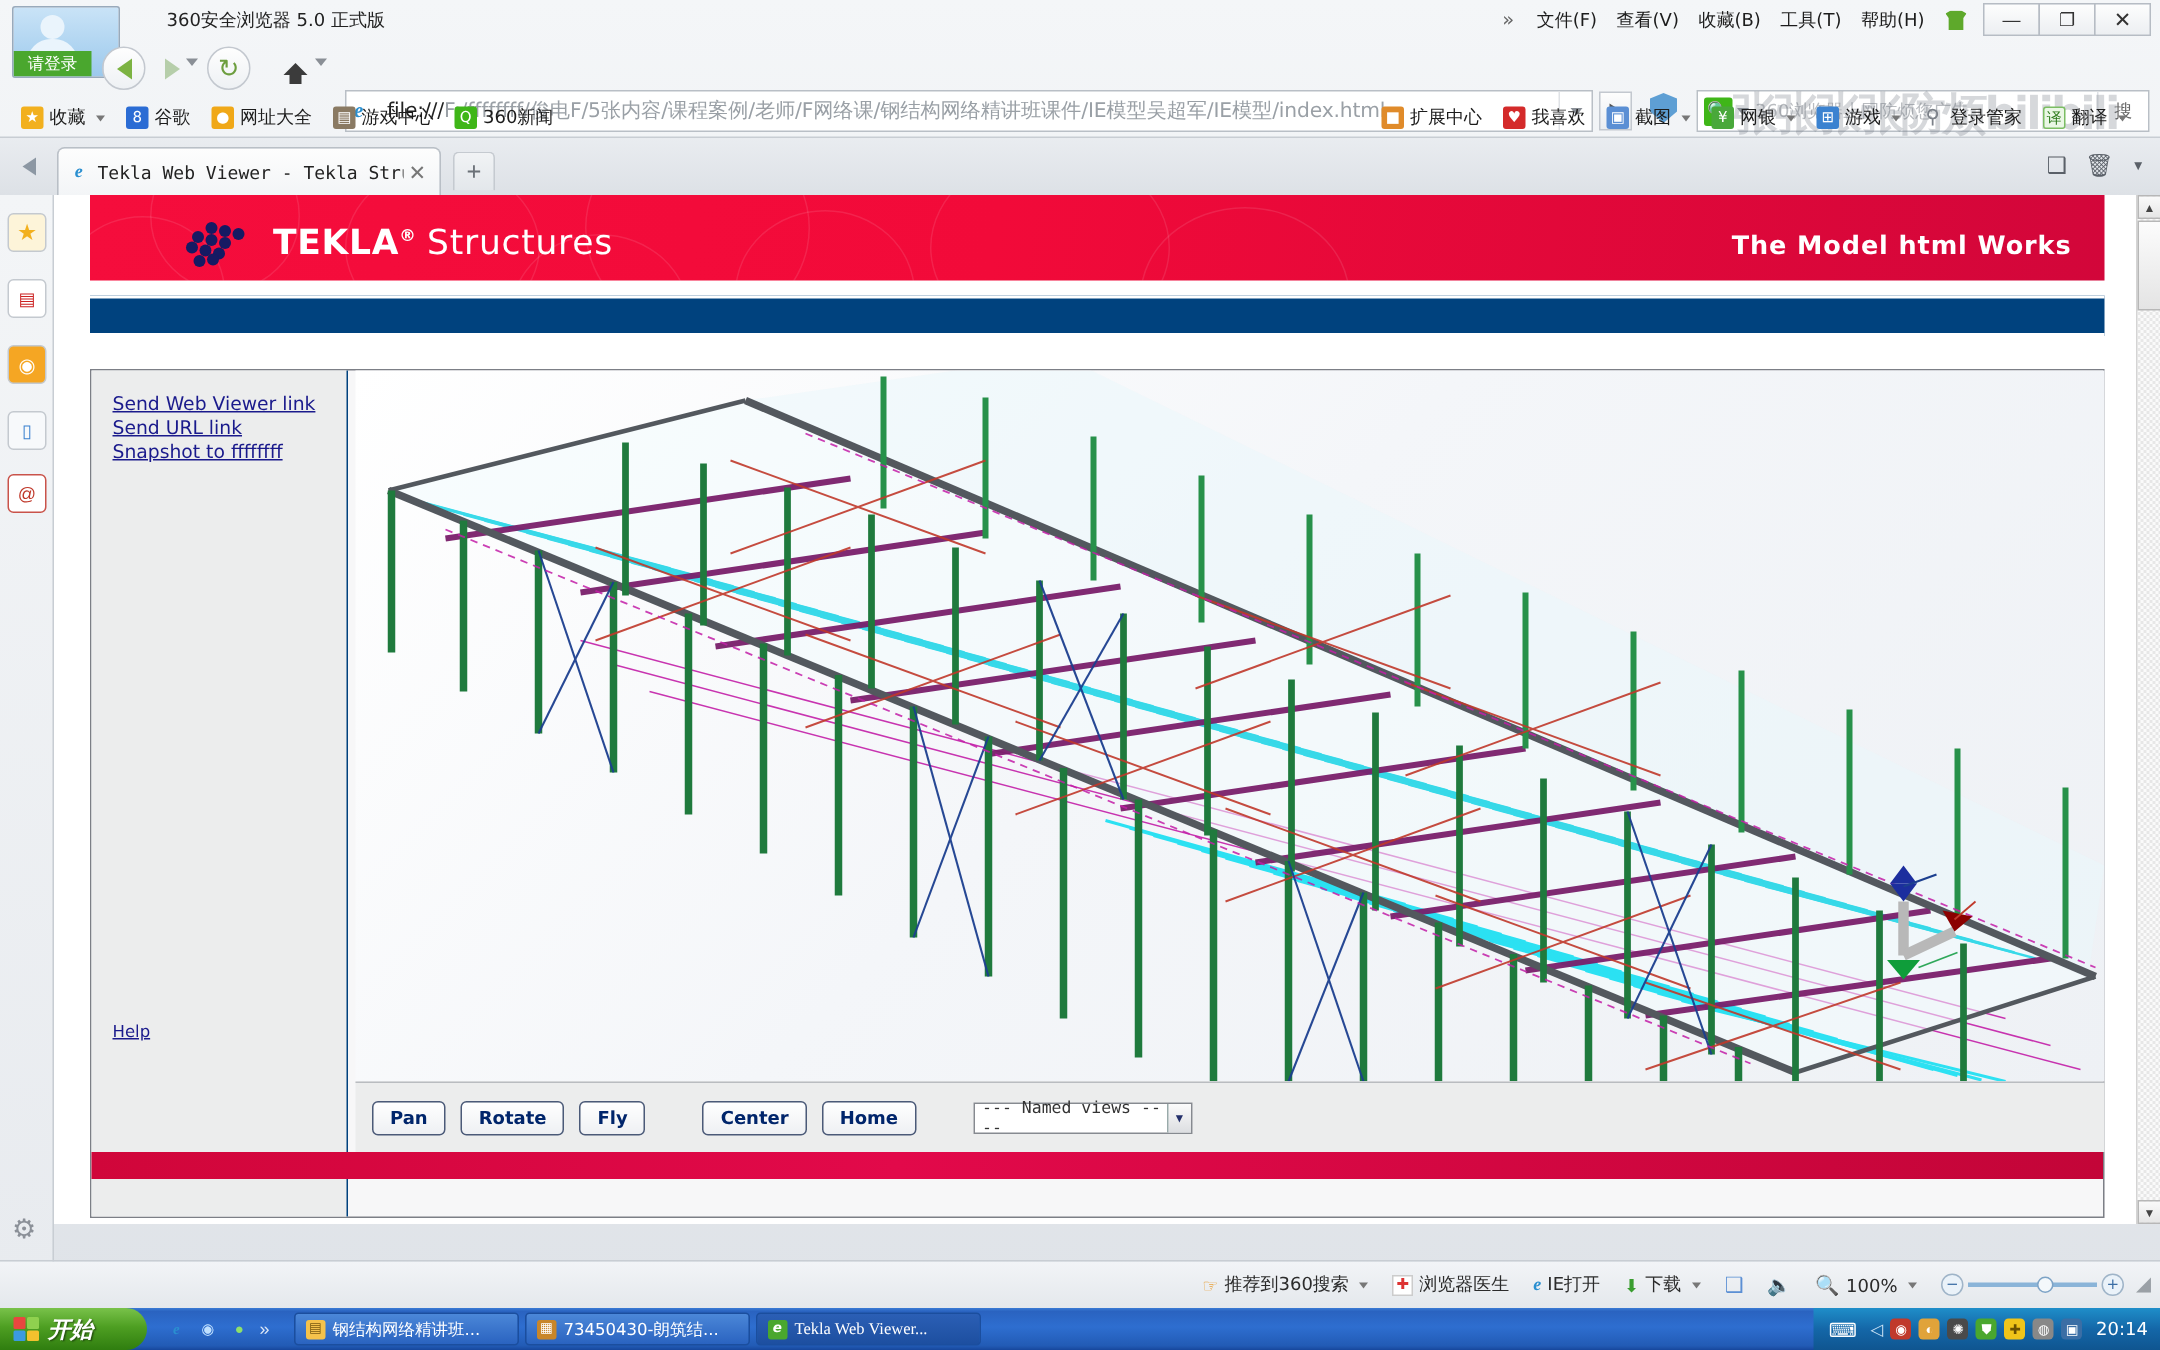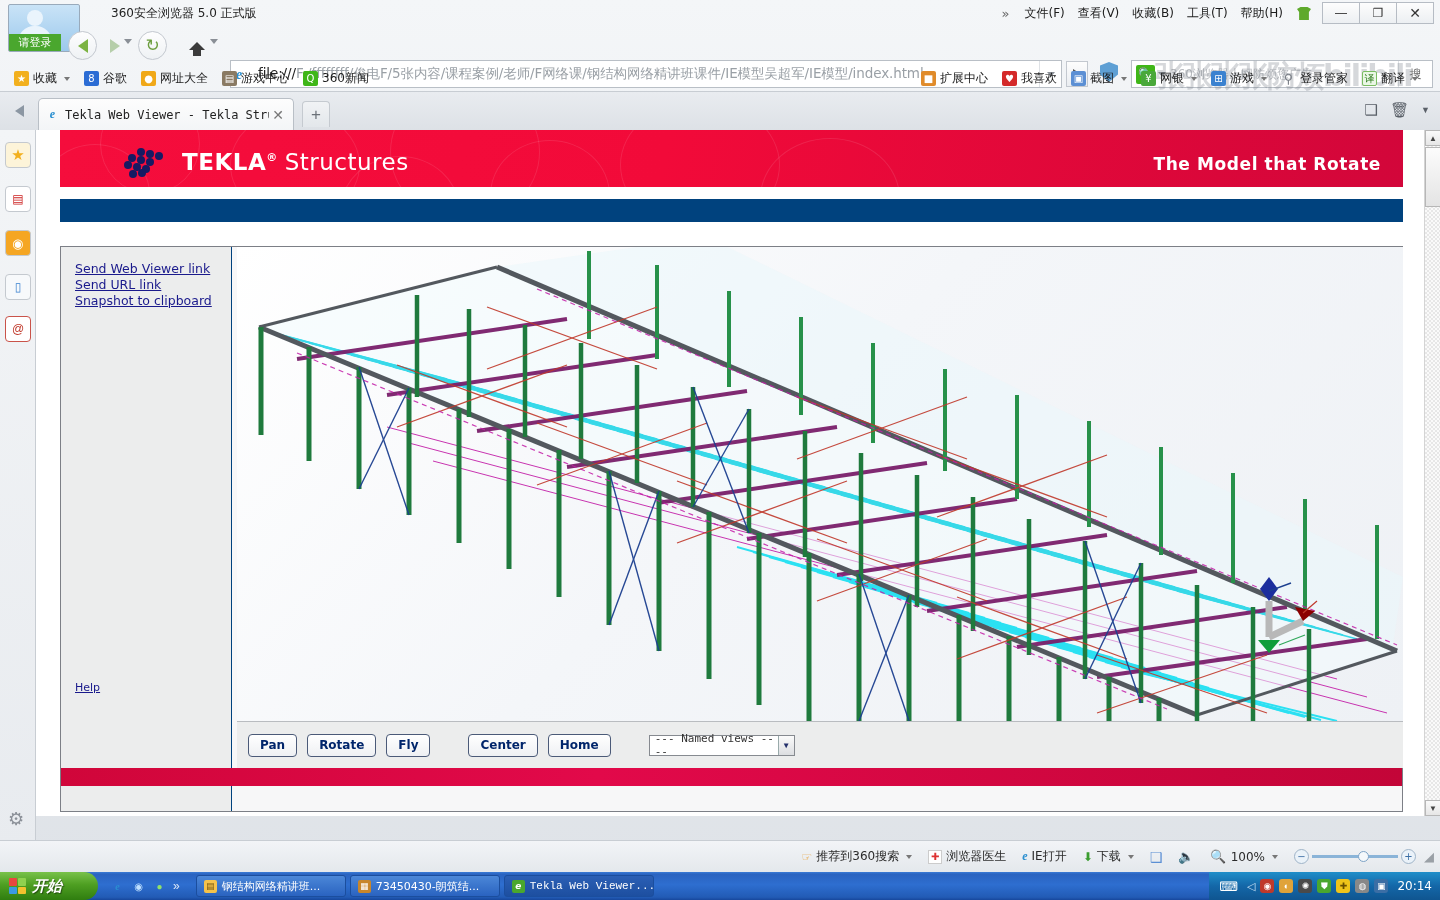--- a/index.html
+++ b/index.html
@@ -489,30 +489,30 @@
         <i style="left:4px;top:6px"></i>
             <i style="left:13px;top:8px"></i>
             <i style="left:22px;top:10px"></i>
         <i style="left:0;top:13px"></i>
             <i style="left:9px;top:15px"></i>
             <i style="left:18px;top:17px"></i>
         <i style="left:5px;top:22px"></i>
             <i style="left:14px;top:21px"></i>
       </div>
       <div class="tekla-word"><span>TEKLA</span><span class="reg">®</span><span class="sub">Structures</span></div>
-      <div class="tekla-tag">The Model that Rotate</div>
+      <div class="tekla-tag">The Model html Works</div>
     </div>
 
     <div class="blue-bar"></div>
 
     <div class="viewer">
       <div class="viewer-side">
         <a class="vlink" style="top:14px">Send Web Viewer link</a>
         <a class="vlink" style="top:30px">Send URL link</a>
-        <a class="vlink" style="top:46px">Snapshot to clipboard</a>
+        <a class="vlink" style="top:46px">Snapshot to ffffffff</a>
         <a class="vhelp">Help</a>
       </div>
 
       <div class="canvas">
         <svg width="1166" height="474" viewBox="0 0 1166 474">
           <defs>
             <g id="axisg"></g>
           </defs>
 
           <g stroke="#c31fa8" stroke-width="1" opacity="0.9">
@@ -840,21 +840,21 @@
     <div class="task">
       <span class="ti" style="background:#f5c24b;color:#7a5a10">▤</span>
       <span>钢结构网络精讲班...</span>
     </div>
     <div class="task">
       <span class="ti" style="background:#c8862a;color:#fff">▦</span>
       <span>73450430-朗筑结...</span>
     </div>
     <div class="task active">
       <span class="ti" style="background:#4aa72e;color:#fff;font-style:italic;font-weight:bold">e</span>
-      <span style="font-family:Liberation Mono, monospace">Tekla Web Viewer...</span>
+      <span style="font-family:Liberation Serif, serif">Tekla Web Viewer...</span>
     </div>
   </div>
   <div class="tray">
     <span class="ime">⌨</span>
     <span class="tray-chev">◁</span>
     <span class="tray-ico" style="background:#c0392b">◉</span>
     <span class="tray-ico" style="background:#e0a33a">◐</span>
     <span class="tray-ico" style="background:#4a4a4a">✺</span>
     <span class="tray-ico" style="background:#4aa72e">⛊</span>
     <span class="tray-ico" style="background:#f0c419;color:#6a5000">✚</span>

